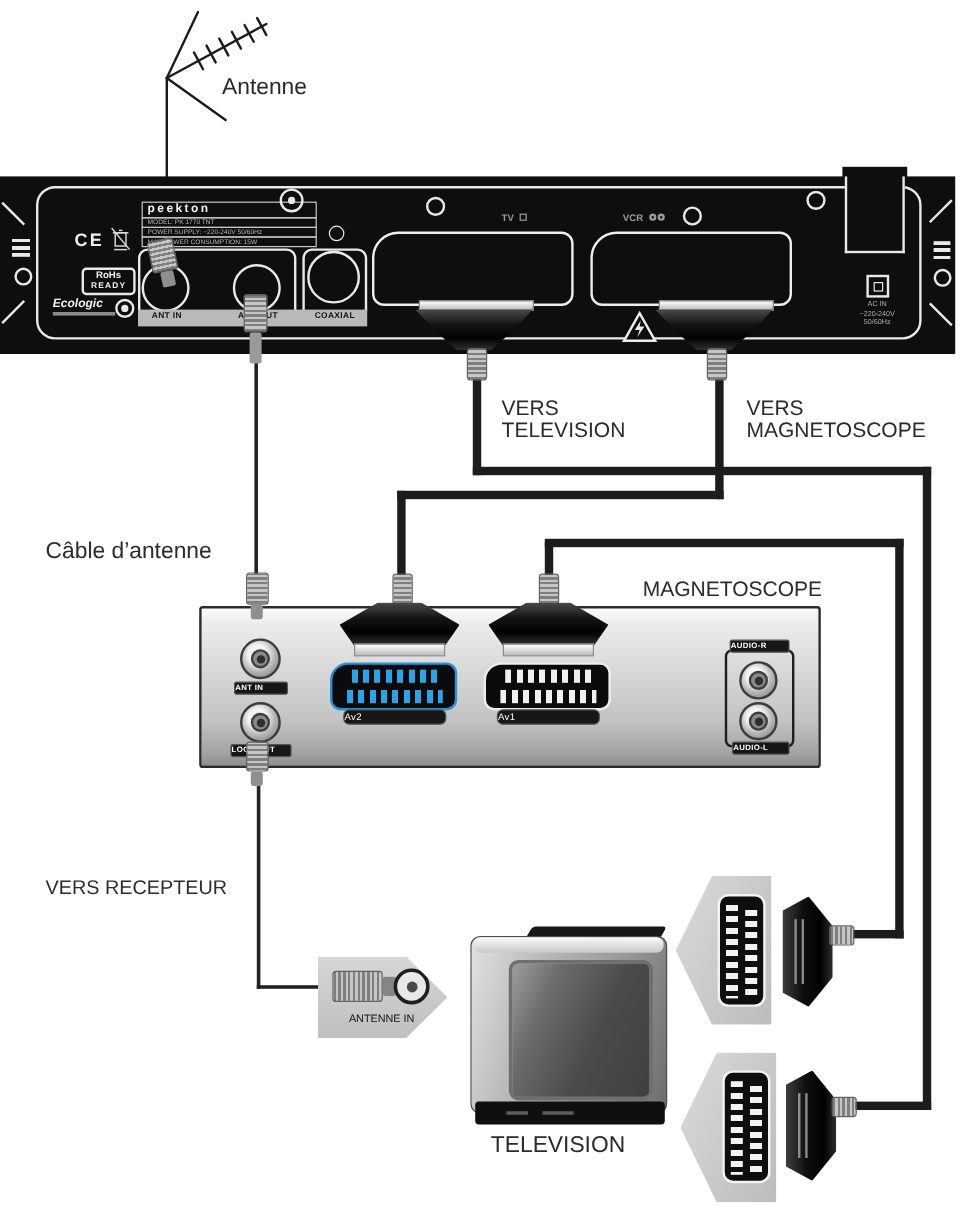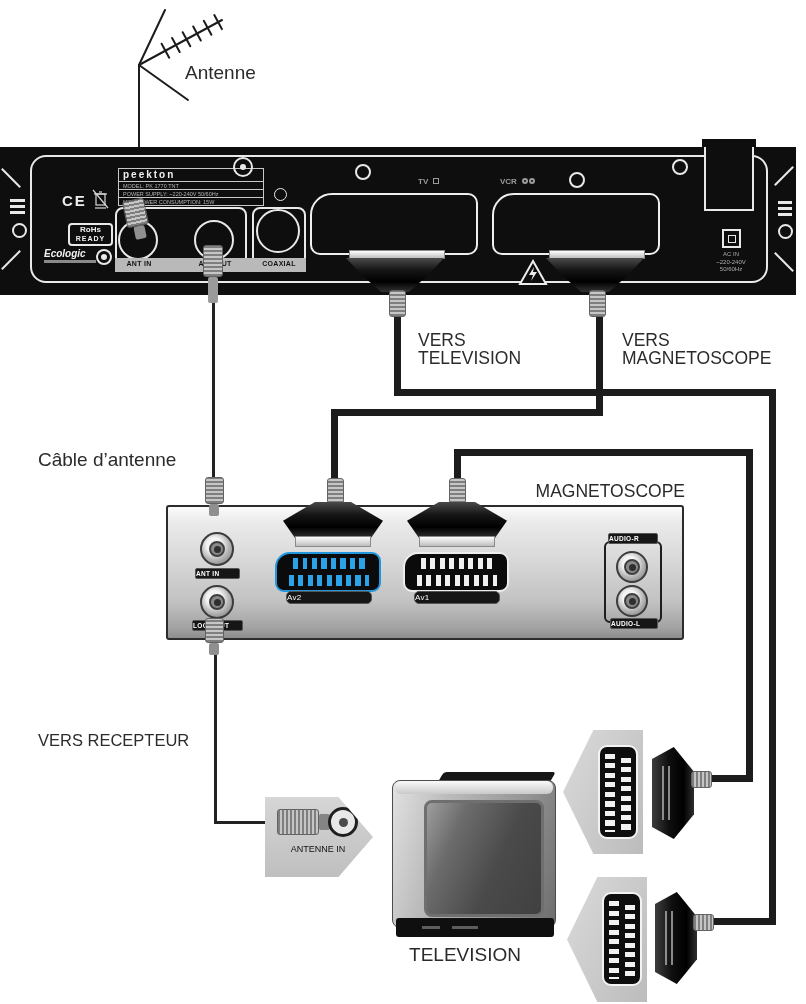--- a/index.html
+++ b/index.html
@@ -156,21 +156,21 @@
         <div class="dot"></div>
       </div>
     <div class="screw" style="left:355px; top:17px; width:16px; height:16px;"></div>
     <div class="screw" style="left:569px; top:25px; width:16px; height:16px;"></div>
     <div class="screw" style="left:672px; top:12px; width:16px; height:16px;"></div>
 
     <div class="lbl" style="left:418px; top:30px; font-size:8px; color:#9b9b9b; font-weight:bold;">
       <span>TV</span>
       <span style="display:inline-block; width:6px; height:6px; border:1.5px solid #9b9b9b; margin-left:3px;"></span>
     </div>
-    <div class="lbl" style="left:500px; top:30px; font-size:8px; color:#9b9b9b; font-weight:bold;">
+    <div class="lbl" style="left:519px; top:30px; font-size:8px; color:#9b9b9b; font-weight:bold;">
       <span>VCR</span>
       <span style="display:inline-block; width:6px; height:6px; border:2px solid #9b9b9b; border-radius:50%; margin-left:3px;"></span><span style="display:inline-block; width:6px; height:6px; border:2px solid #9b9b9b; border-radius:50%; margin-left:1px;"></span>
     </div>
     <div class="scart-outline" style="left:310px; top:46px; width:168px; height:62px;"></div>
     <div class="scart-outline" style="left:492px; top:46px; width:168px; height:62px;"></div>
 
     <svg style="left:518px; top:112px;" width="30" height="28" viewBox="0 0 30 28">
       <path d="M15 2 L28 25 L2 25 Z" fill="#0e0e0e" stroke="#ededed" stroke-width="2"></path>
       <path d="M16 8 L11 16 L15 16 L13 22 L19 13 L15 13 Z" fill="#ededed"></path>
     </svg>
@@ -269,21 +269,21 @@
 
   <div class="ridged" style="left:449px; top:478px; width:17px; height:26px;"></div>
   <div class="plug-body" style="left:407px; top:502px; width:100px; height:36px; clip-path:polygon(32% 0,68% 0,100% 52%,88% 100%,12% 100%,0 52%);"></div>
   <div class="blade" style="left:419px; top:536px; width:76px; height:11px;"></div>
 
   <div class="abs" style="left:205px; top:618px; width:20px; height:40px;">
     <div class="ridged" style="left:0; top:0; width:19px; height:25px;"></div>
     <div class="abs" style="left:4px; top:25px; width:10px; height:12px; background:#8f8f8f; border-radius:2px;"></div>
   </div>
 
-  <div class="abs" style="left:265px; top:797px; width:108px; height:80px; background:linear-gradient(180deg,#d6d6d6,#bfbfbf);
+  <div class="abs" style="left:265px; top:797px; width:108px; height:68px; background:linear-gradient(180deg,#d6d6d6,#bfbfbf);
               clip-path:polygon(0 0,68% 0,100% 50%,68% 100%,0 100%);">
     <div class="ridged-h" style="left:12px; top:12px; width:42px; height:26px;"></div>
     <div class="abs" style="left:54px; top:17px; width:11px; height:16px; background:#858585; border-radius:2px;"></div>
     <div class="abs" style="left:63px; top:10px; width:30px; height:30px; border-radius:50%; background:#e8e8e8; border:3px solid #1f1f1f;">
       <div style="position:absolute; inset:0; margin:auto; width:9px; height:9px; border-radius:50%; background:#4a4a4a;"></div>
     </div>
     <div class="lbl" style="left:10px; top:47px; width:86px; text-align:center; font-size:9px; color:#111;">ANTENNE IN</div>
   </div>
 
   <div class="abs" style="left:378px; top:770px; width:182px; height:172px;">

